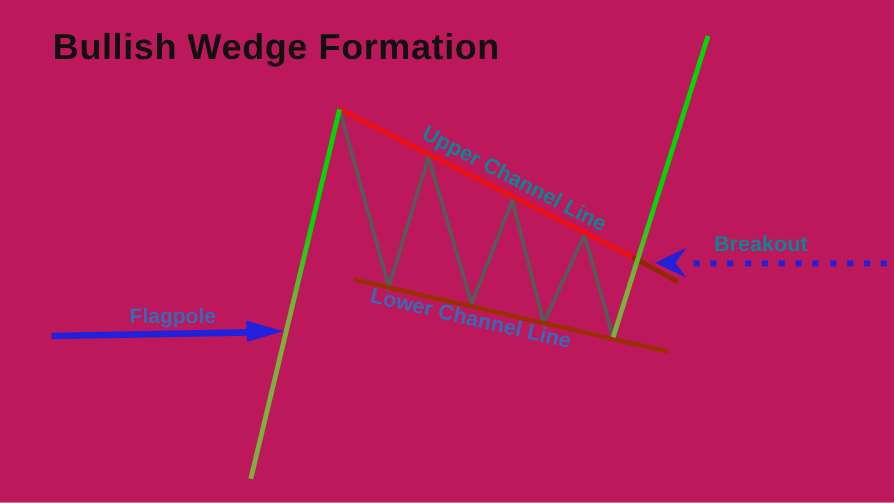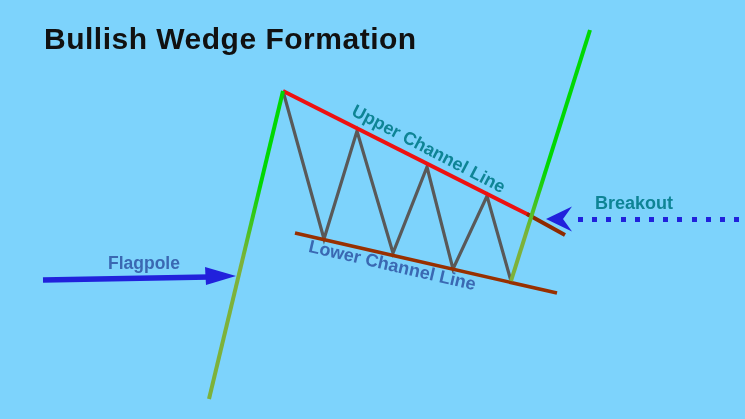--- a/index.html
+++ b/index.html
@@ -8,21 +8,21 @@
     background: #ffffff;
     width: 745px;
     height: 419px;
     overflow: hidden;
     font-family: "Liberation Sans", sans-serif;
   }
   .stage {
     position: relative;
     width: 745px;
     height: 419px;
-    background: #7dd3fc;
+    background: #be185d;
   }
   svg { display: block; }
   text {
     font-family: "Liberation Sans", sans-serif;
     font-weight: bold;
   }
   .title-text { font-size: 30px; letter-spacing: 0.5px; }
   .label-text { font-size: 18px; }
   .label-text-sm { font-size: 17.5px; }
 </style>

